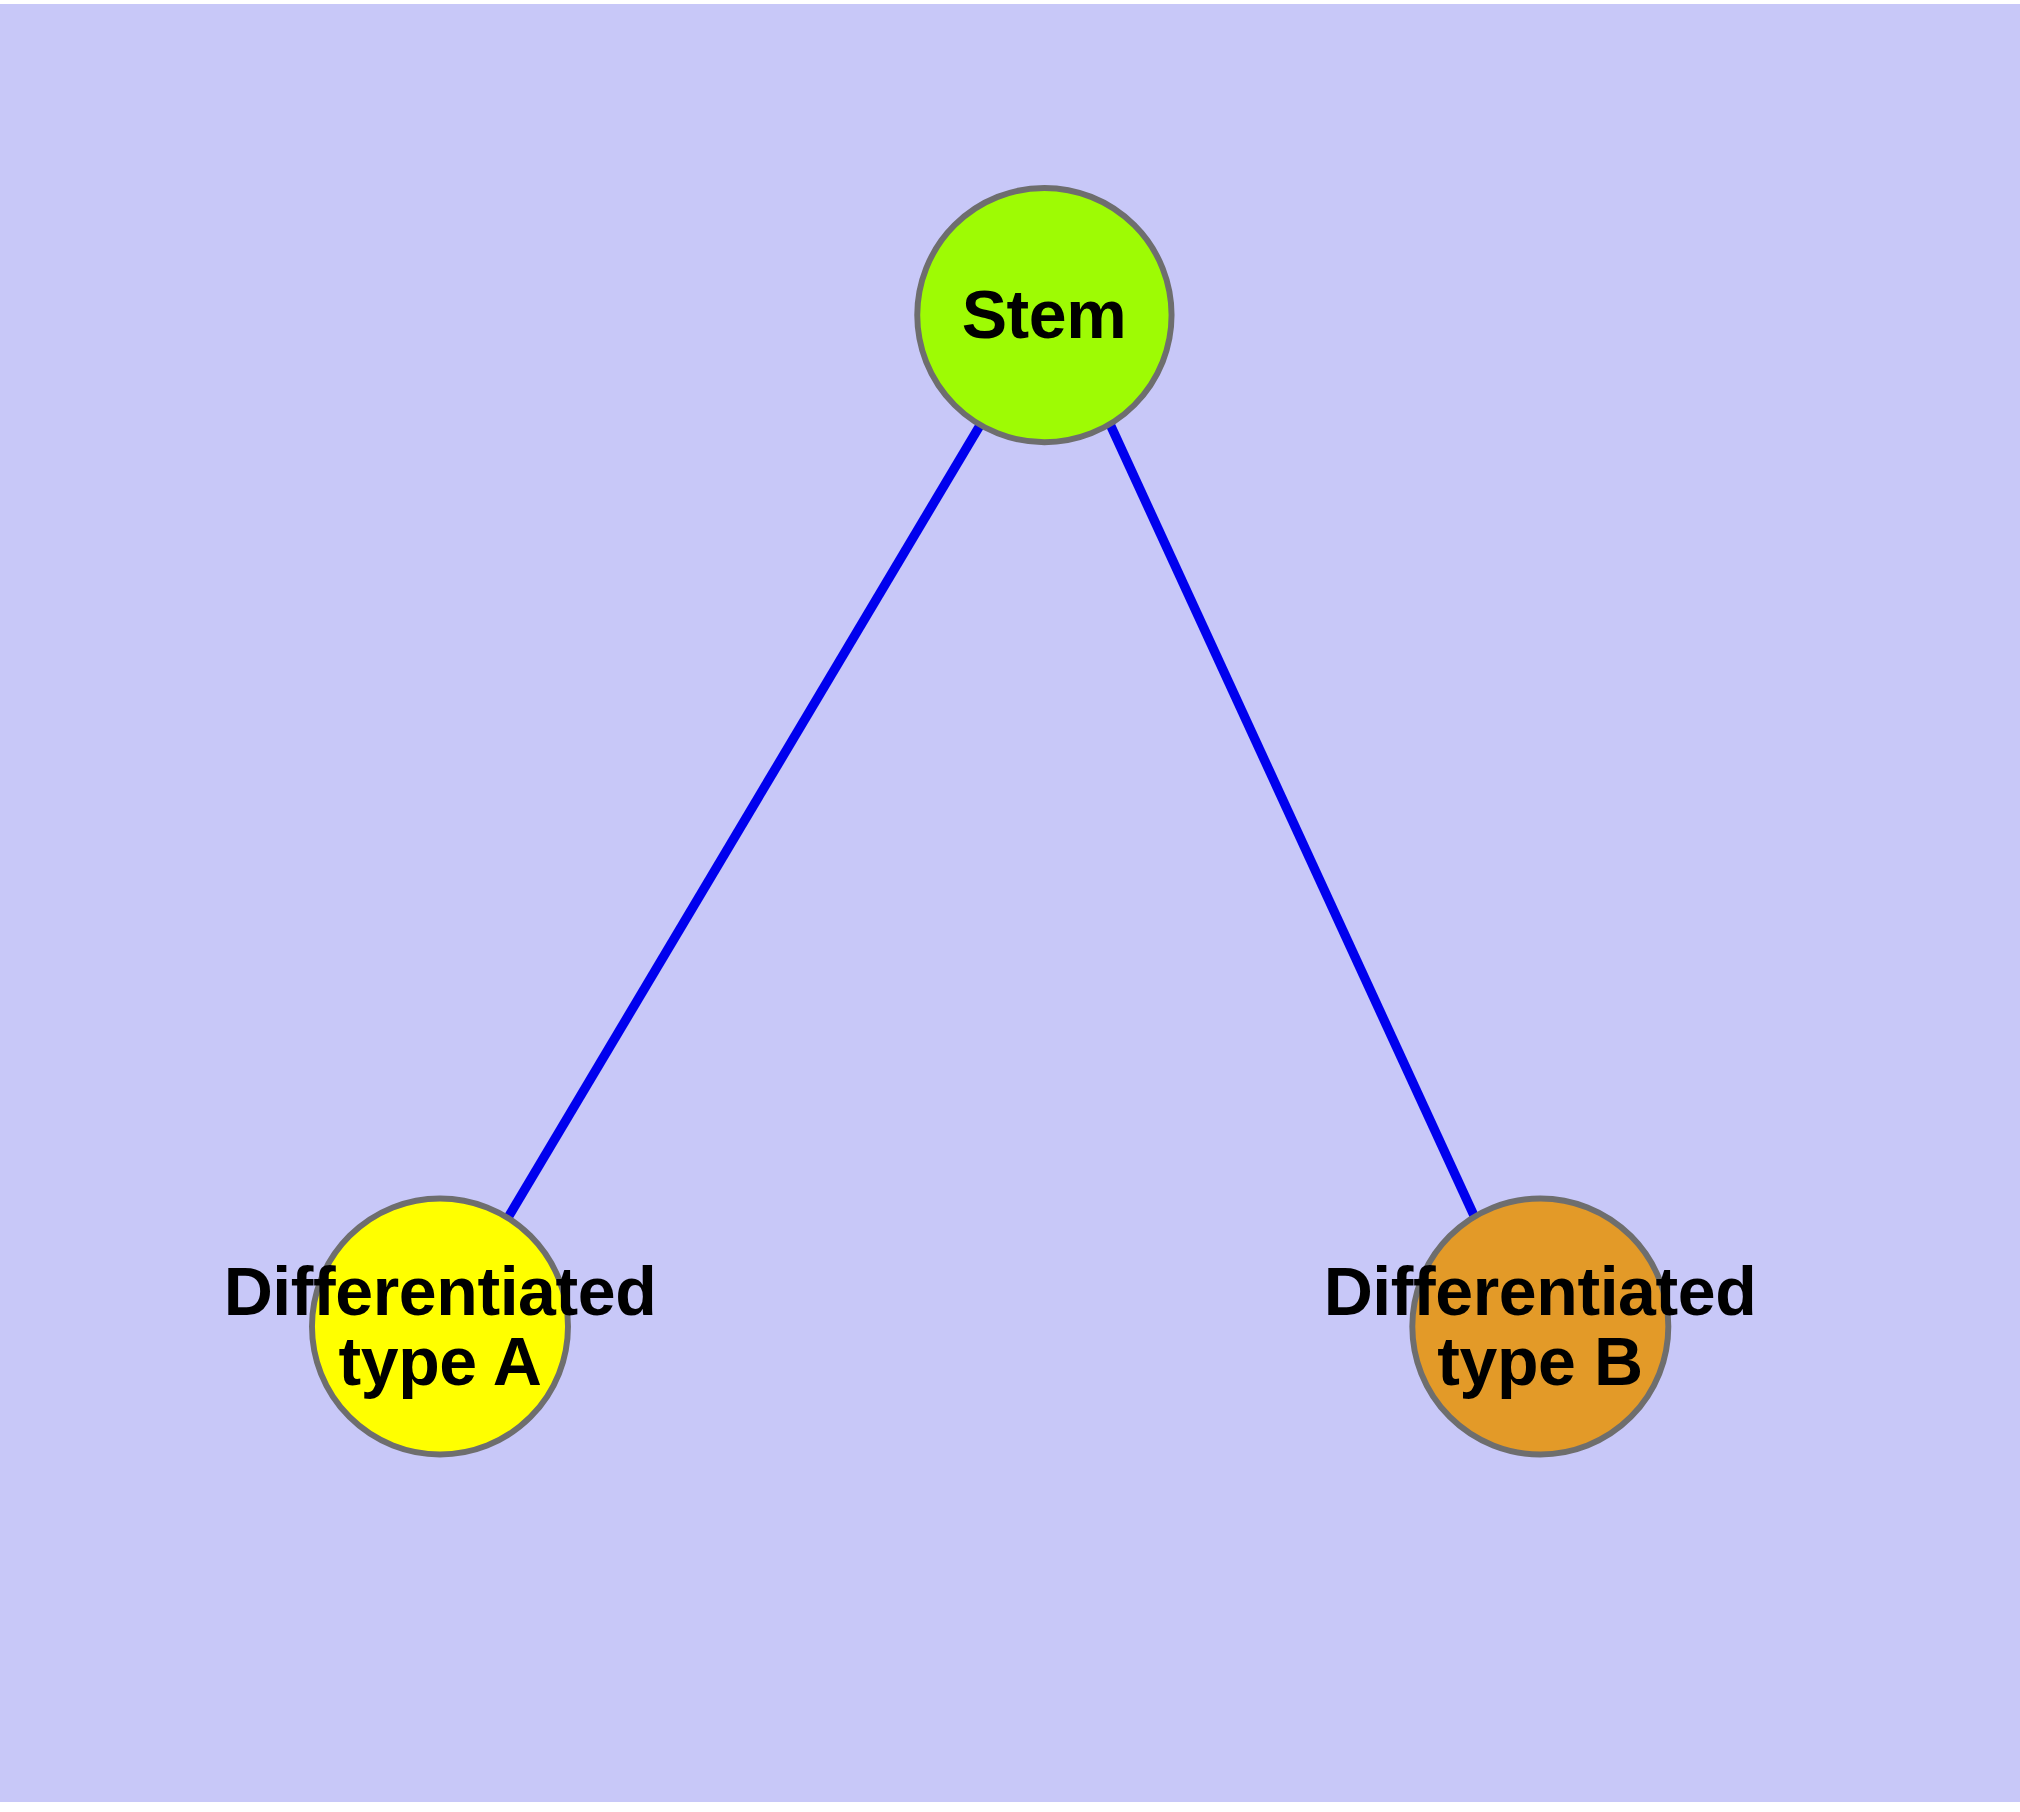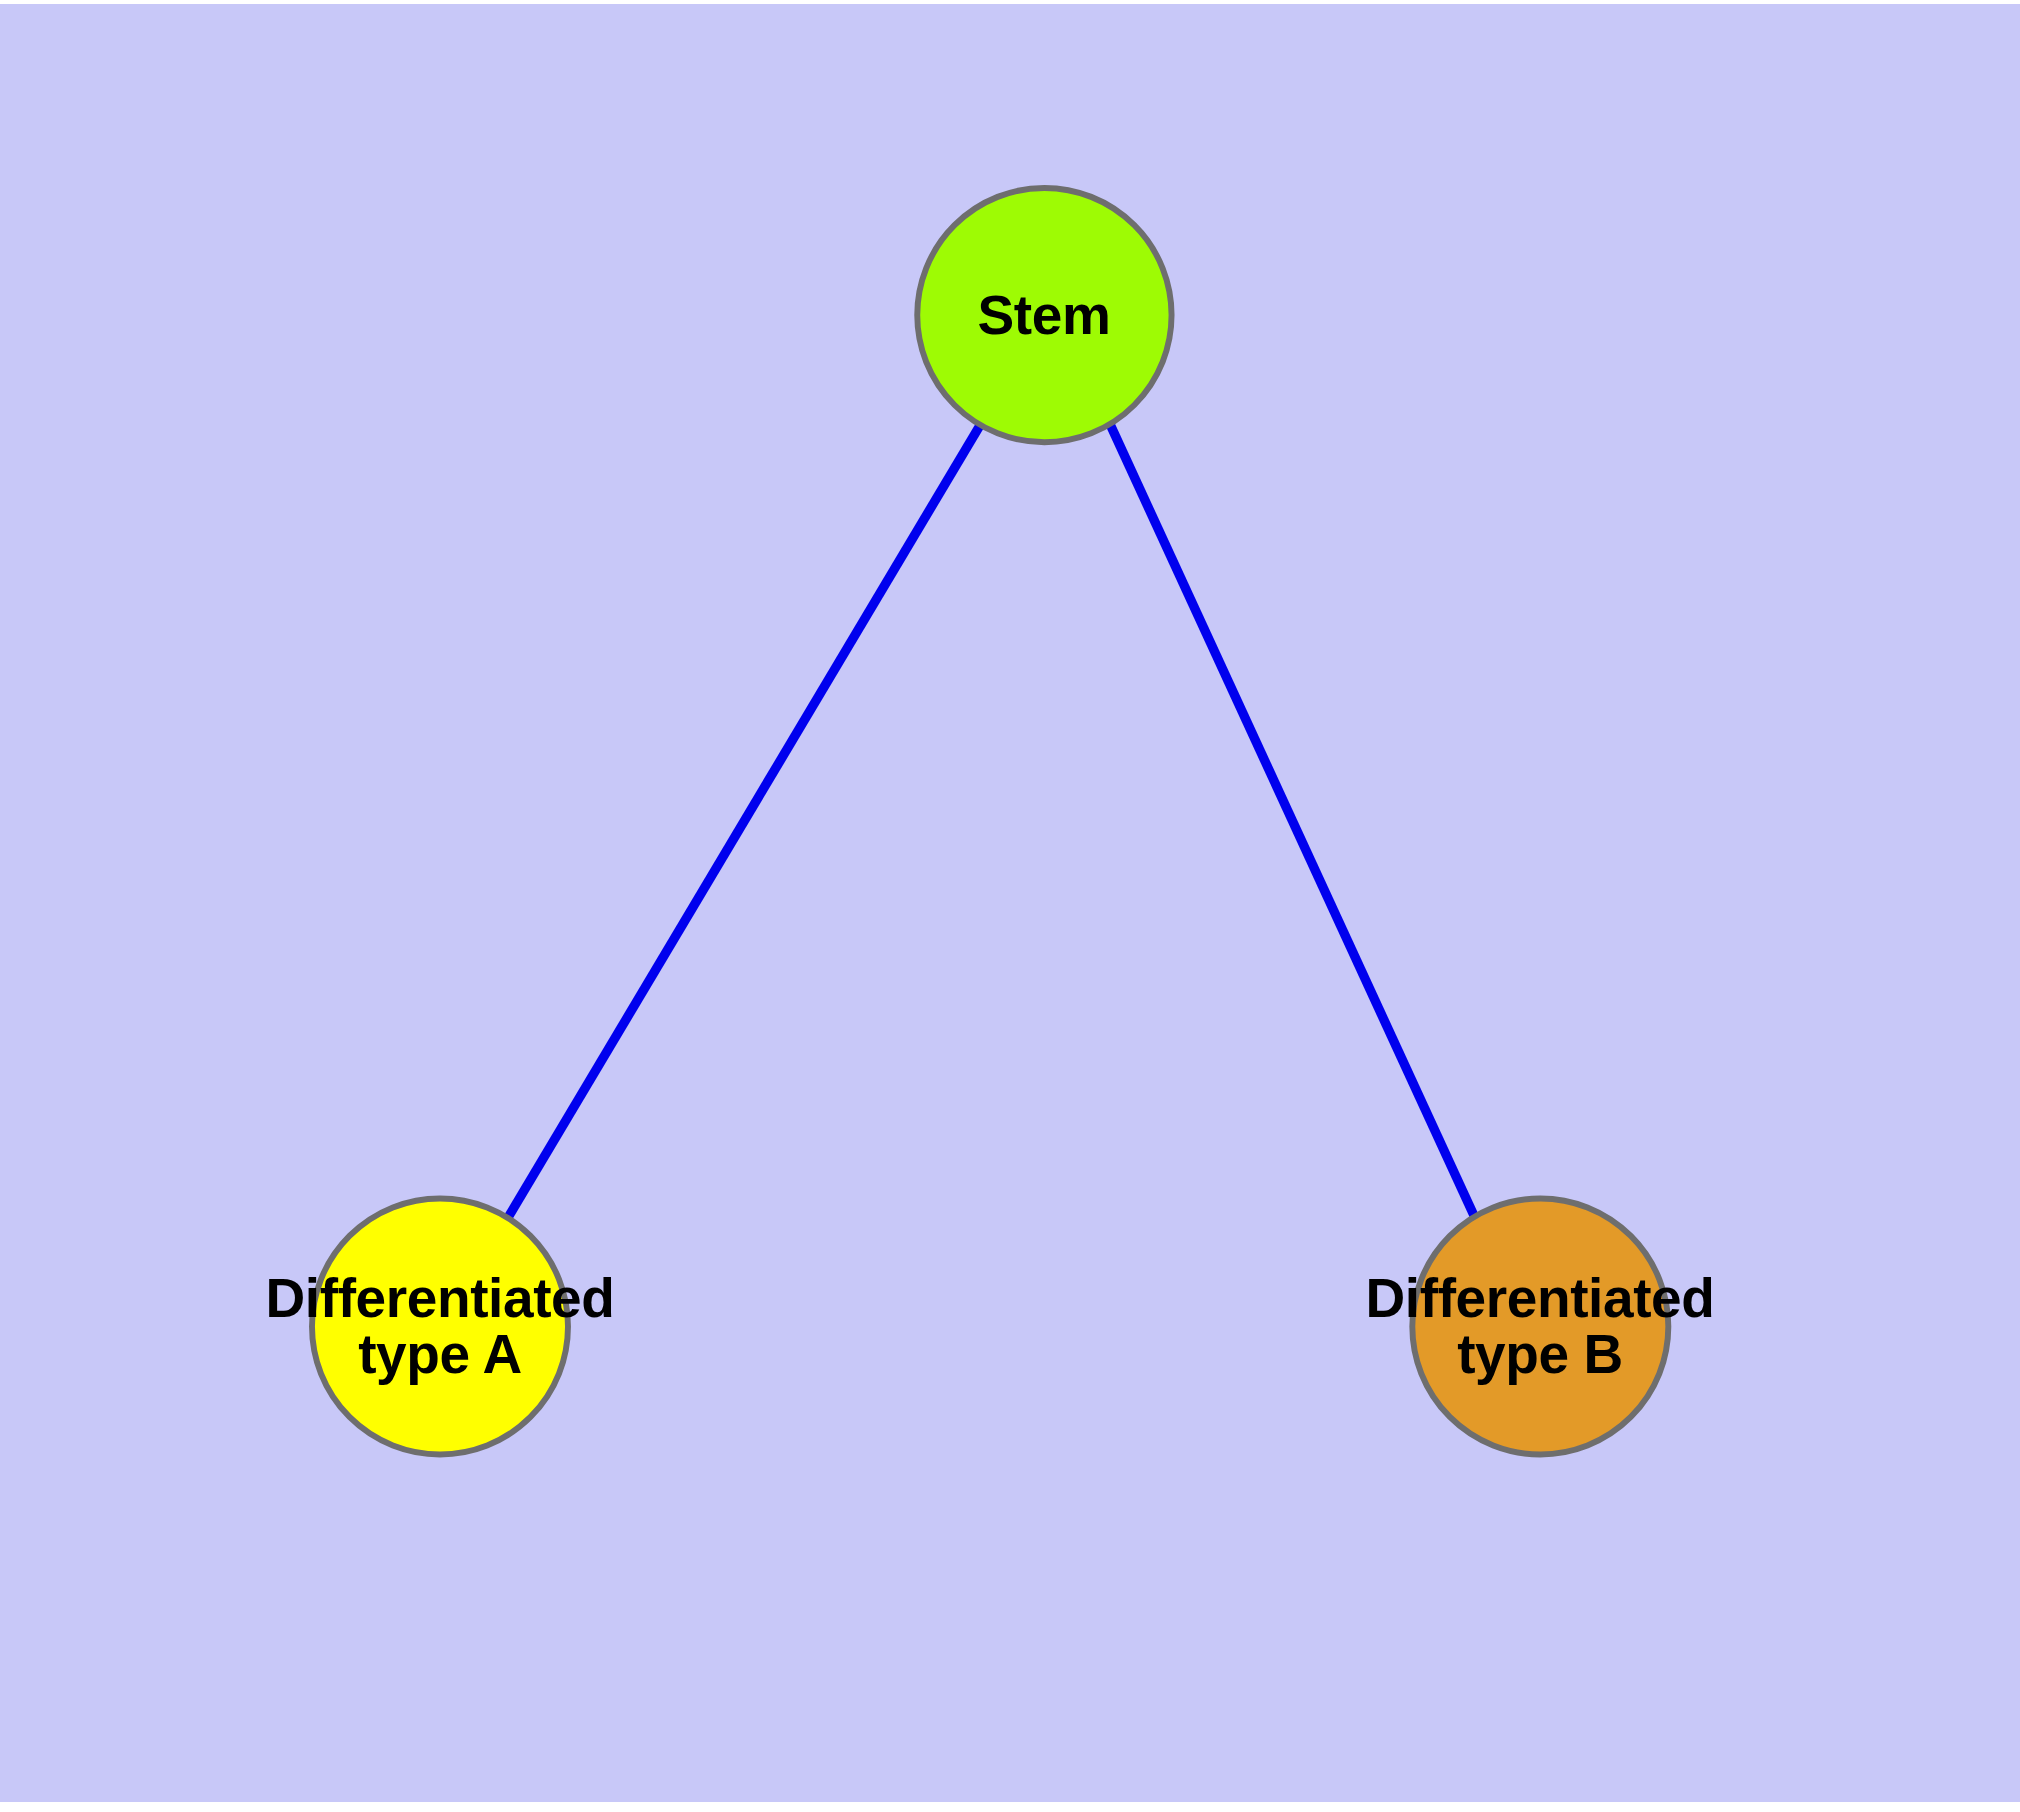--- a/index.html
+++ b/index.html
@@ -27,21 +27,21 @@
     position: absolute;
     left: 0;
     top: 0;
     width: 2021px;
     height: 1798px;
   }
   .node-label {
     position: absolute;
     color: #000000;
     font-weight: bold;
-    font-size: 55px;
+    font-size: 68px;
     line-height: 1.02;
     text-align: center;
     white-space: pre;
     transform: translate(-50%, -50%);
     pointer-events: none;
     letter-spacing: -0.4px;
   }
 </style>
 </head>
 <body>

